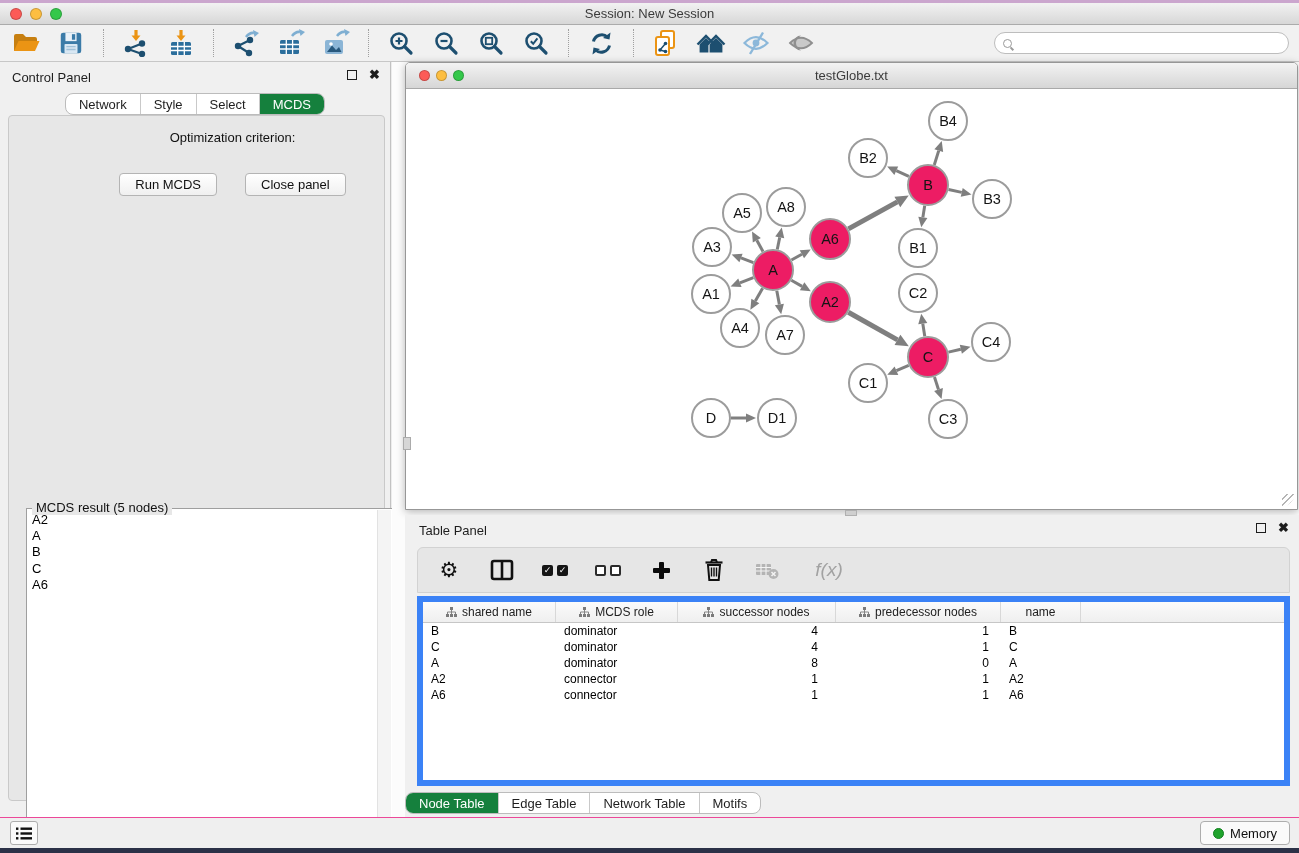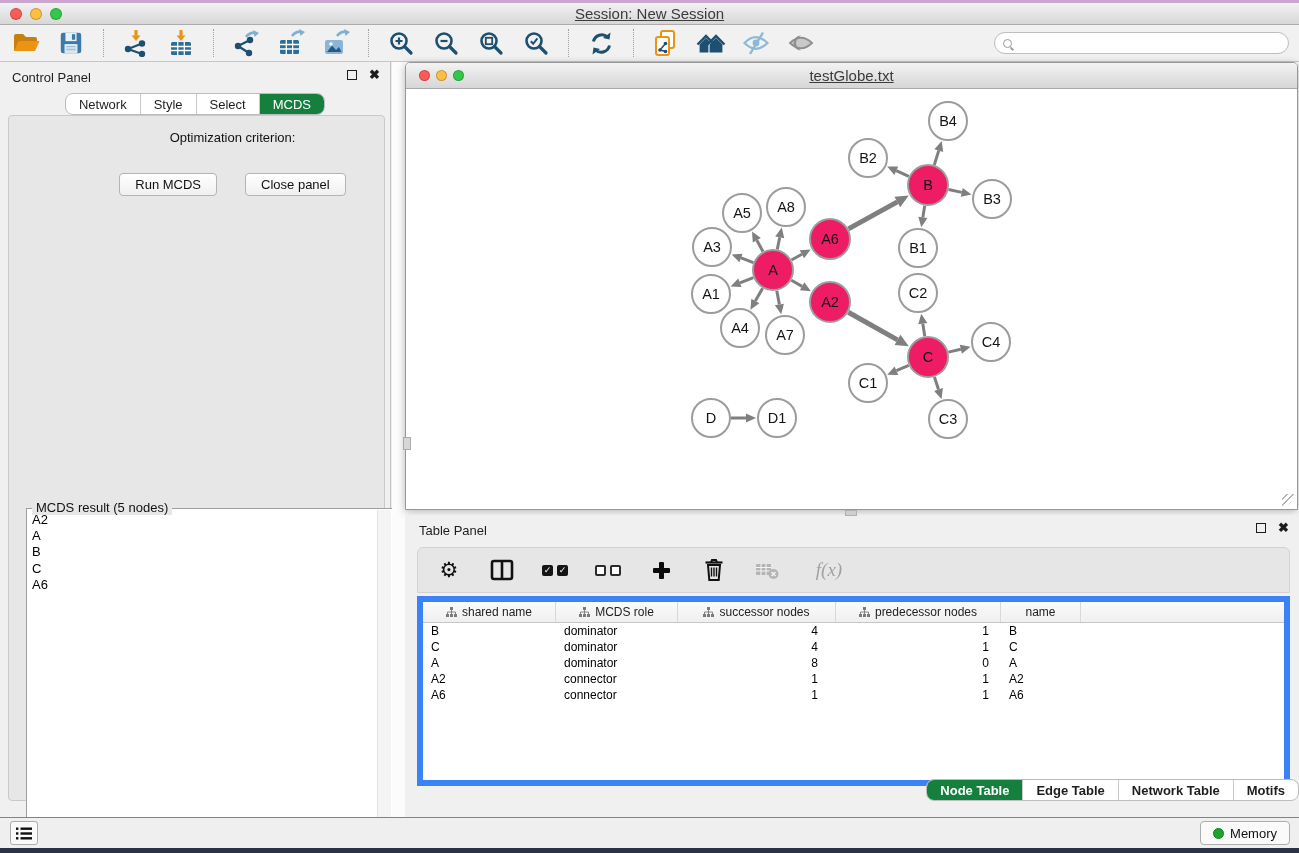--- a/index.html
+++ b/index.html
@@ -8,21 +8,21 @@
   .desktop-top { position:absolute; top:0; left:0; width:100%; height:3px; background:#CBA6CE; }
   .desktop-bottom { position:absolute; bottom:0; left:0; width:100%; height:6px; background:#2B3147; }
 
   .app { position:absolute; top:3px; left:0; width:1299px; height:845px; display:flex; flex-direction:column; background:#ECECEC; }
 
   
   .titlebar { height:22px; background:linear-gradient(#F2F2F2,#D7D7D7); border-bottom:1px solid #ABABAB; position:relative; display:flex; align-items:center; }
   .traffic { position:absolute; left:10px; top:5px; display:flex; gap:8px; }
   .tl { width:12px; height:12px; border-radius:50%; border:1px solid rgba(0,0,0,.2); }
   .tl.red { background:#FC5B57; } .tl.yellow { background:#FDBE41; } .tl.green { background:#34C84A; }
-  .win-title { width:100%; text-align:center; font-size:15px; color:#3B3B3B;text-decoration:underline; }
+  .win-title { width:100%; text-align:center; font-size:13px; color:#3B3B3B; }
 
   
   .toolbar { height:37px; background:#F1F1F1; border-bottom:1px solid #C7C7C7; display:flex; align-items:center; padding:0 10px; gap:13px; }
   .tb-btn { width:32px; height:30px; display:flex; align-items:center; justify-content:center; flex:none; }
   .tb-sep { width:1px; height:28px; border-left:1px dotted #9F9F9F; margin:0 3px; flex:none; }
   .searchbox { margin-left:auto; width:295px; height:22px; background:#FFF; border:1px solid #BDBDBD; border-radius:11px; display:flex; align-items:center; padding:0 8px; gap:5px; }
   .mini-mag { width:9px; height:9px; border:1.5px solid #9A9A9A; border-radius:50%; position:relative; flex:none; }
   .mini-mag::after { content:""; position:absolute; width:1.5px; height:4px; background:#9A9A9A; left:7px; top:7px; transform:rotate(-45deg); }
   .searchbox input { border:none; outline:none; flex:1; font-size:12px; background:transparent; }
 
@@ -75,30 +75,30 @@
   .tp-icon { display:flex; align-items:center; justify-content:center; width:26px; height:26px; }
   .gear-glyph { font-size:21px; color:#111; line-height:26px; }
   .cb { width:11px; height:11px; border-radius:2px; display:inline-block; }
   .cb.on { background:#151515; color:#FFF; font-size:9px; line-height:11px; text-align:center; }
   .cb.off { border:2px solid #2B2B2B; background:#FFF; }
   .cb + .cb { margin-left:4px; }
   .plus-glyph { position:relative; width:17px; height:17px; }
   .plus-glyph::before, .plus-glyph::after { content:""; position:absolute; background:#0B0B0B; border-radius:1px; }
   .plus-glyph::before { left:6px; top:0; width:5px; height:17px; }
   .plus-glyph::after { left:0; top:6px; width:17px; height:5px; }
-  .fx-glyph { font-family:Liberation Serif, serif; font-style:italic; font-size:19px; color:#A2A2A2; }
+  .fx-glyph { font-family:Liberation Sans, sans-serif; font-style:italic; font-size:19px; color:#A2A2A2; }
 
   .node-table { position:absolute; left:12px; right:9px; top:81px; height:190px; background:#FFF; border:6px solid #3b82f6; display:flex; flex-direction:column; }
   .t-header { display:flex; height:21px; background:linear-gradient(#FBFBFB,#EFEFEF); border-bottom:1px solid #C6C6C6; flex:none; }
   .th-cell { display:flex; align-items:center; justify-content:center; gap:5px; font-size:12px; color:#222; border-right:1px solid #D8D8D8; height:100%; }
   .t-row { display:flex; height:16px; flex:none; }
   .t-cell { font-size:12px; color:#000; line-height:16px; white-space:nowrap; overflow:hidden; }
   .c0 { width:133px; } .c1 { width:122px; } .c2 { width:158px; } .c3 { width:165px; } .c4 { width:80px; } .c5 { flex:1; border-right:none; }
   .al { padding-left:8px; text-align:left; } .ar { padding-right:18px; text-align:right; } .ar2 { padding-right:12px; text-align:right; }
-  .tp-tabs-row { position:absolute; top:264px; width:100%; text-align:right;font-weight:bold; }
+  .tp-tabs-row { position:absolute; top:277px; width:100%; text-align:left; }
 
   
   .statusbar { height:31px; background:#EFEFEF; border-top:1px solid #ec4899; position:relative; display:flex; align-items:center; }
   .list-btn { position:absolute; left:10px; width:28px; height:24px; background:#FAFAFA; border:1px solid #ADADAD; border-radius:3px; display:flex; align-items:center; justify-content:center; }
   .memory-btn { position:absolute; right:9px; height:24px; background:#FAFAFA; border:1px solid #ADADAD; border-radius:4px; display:flex; align-items:center; gap:6px; padding:0 12px; font-size:13px; color:#111; }
   .memory-dot { width:11px; height:11px; border-radius:50%; background:#1FA32C; border:1px solid #128020; }
 
   svg text { font-family:"Liberation Sans", sans-serif; }
 </style>
 </head>

